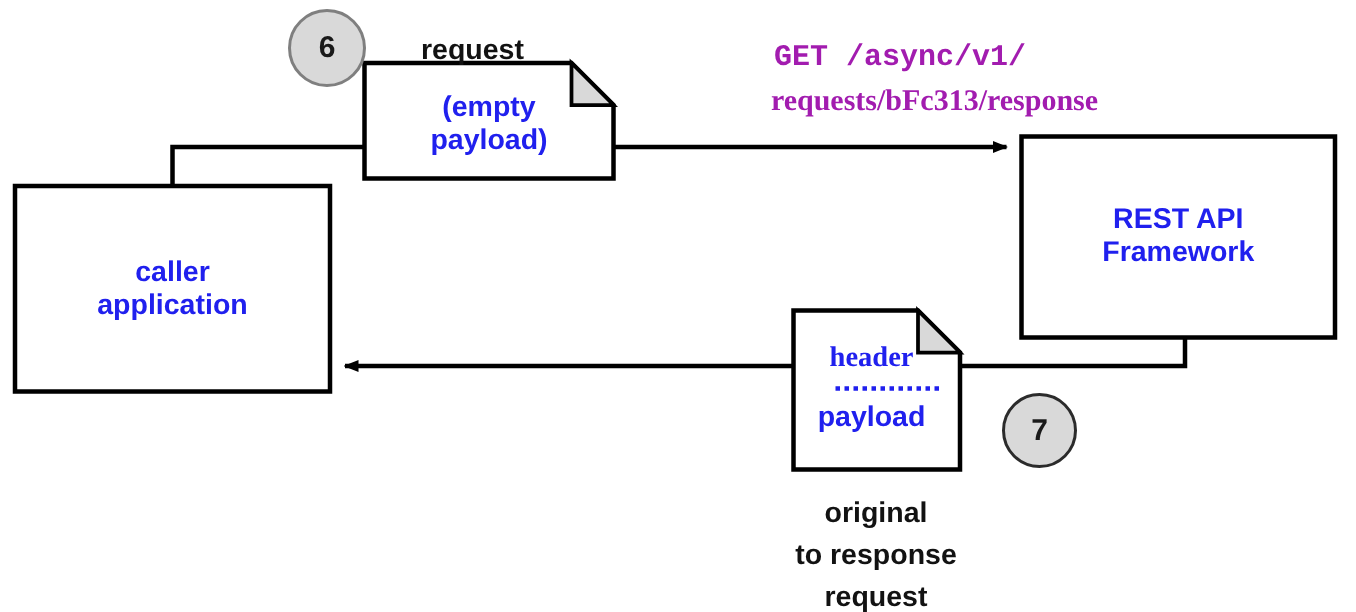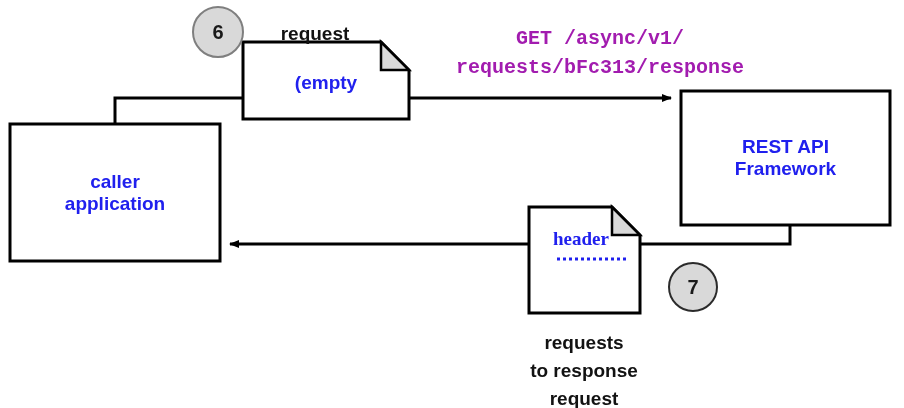--- a/index.html
+++ b/index.html
@@ -131,30 +131,32 @@
     <div class="blue-label">application</div>
   </div>
 
   <div class="box-label" style="left:681px; top:91px; width:209px; height:134px;">
     <div class="blue-label">REST API</div>
     <div class="blue-label">Framework</div>
   </div>
 
   <div class="box-label" style="left:243px; top:46px; width:166px; height:73px;">
     <div class="blue-label">(empty</div>
+    <div class="blue-label">payload)</div>
   </div>
 
   <div class="txt black-label" style="left:255px; top:7px; width:120px;">request</div>
 
   <div class="txt blue-label" style="left:529px; top:228px; width:104px;font-family:Liberation Serif, serif;">header</div>
 
+  <div class="txt blue-label" style="left:529px; top:268px; width:104px;">payload</div>
 
-  <div class="txt black-label" style="left:498px; top:316px; width:172px;">requests</div>
+  <div class="txt black-label" style="left:498px; top:316px; width:172px;">original</div>
   <div class="txt black-label" style="left:498px; top:344px; width:172px;">to response</div>
   <div class="txt black-label" style="left:498px; top:372px; width:172px;">request</div>
 
   <div class="txt url-label" style="left:410px; top:27px; width:380px;">GET /async/v1/</div>
-  <div class="txt url-label" style="left:410px; top:56px; width:380px;">requests/bFc313/response</div>
+  <div class="txt url-label" style="left:433px; top:56px; width:380px;font-family:Liberation Serif, serif;">requests/bFc313/response</div>
 
   <div class="circle-num" style="left:192px; top:6px; width:48px; height:48px;">6</div>
   <div class="circle-num circle-dark" style="left:668px; top:262px; width:46px; height:46px;">7</div>
 
 </div>
 
 </body></html>

